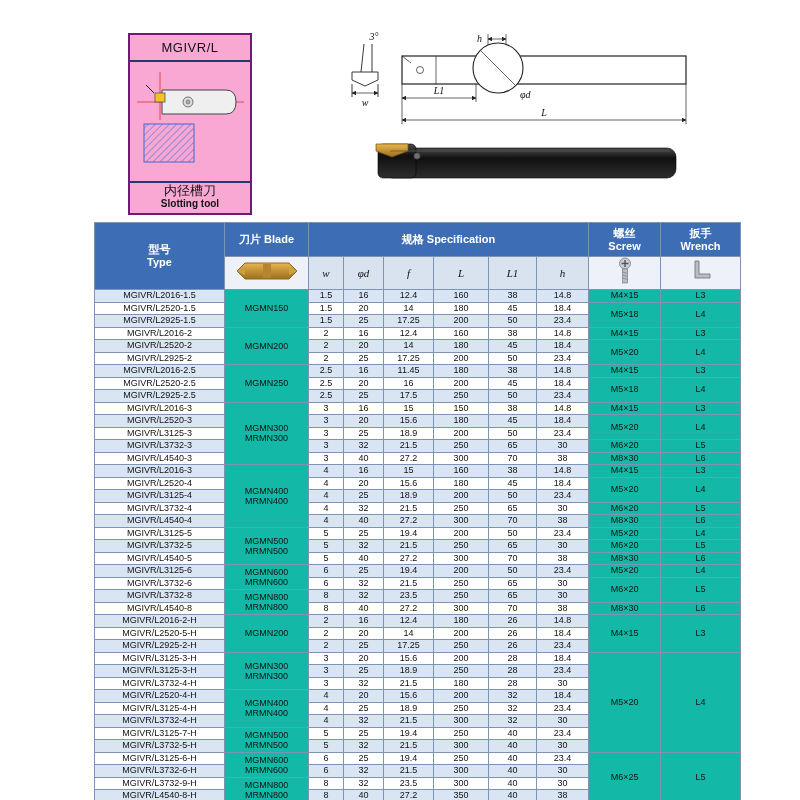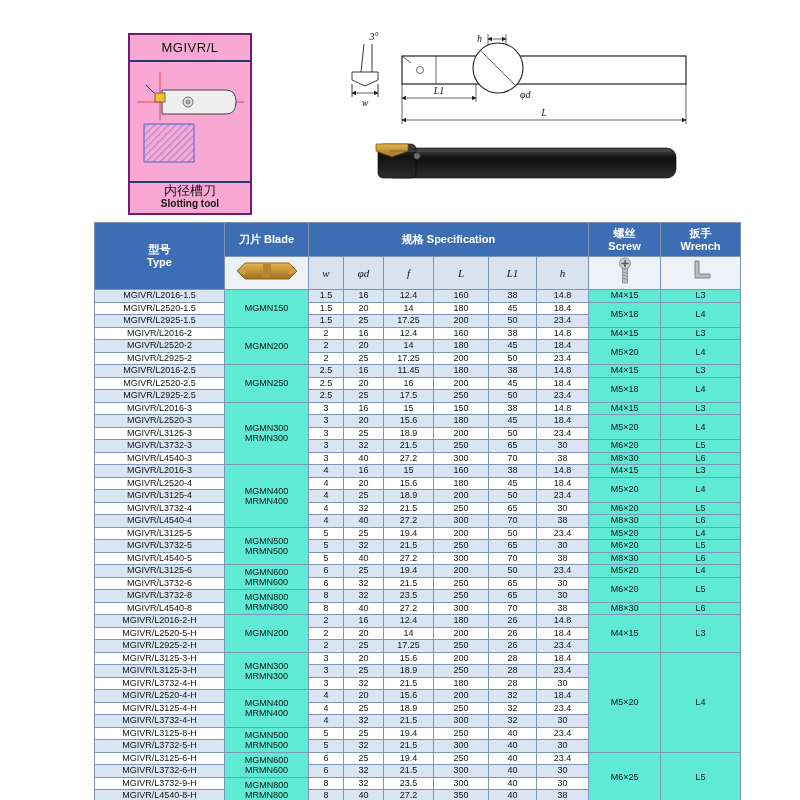--- a/index.html
+++ b/index.html
@@ -42,21 +42,21 @@
   .spec-table th.main { background:#3d6eb5; color:#fff; font-size:11px; font-weight:bold; }
   .spec-table th.main .line { line-height:13px; }
   .spec-table th.sub-h {
     background:#d9e3f0; font-family:"Liberation Serif", serif; font-style:italic;
     font-weight:normal; font-size:11px; color:#111;
   }
   .spec-table th.icon-cell { background:#eef2f8; }
   .spec-table tbody td { height:11.5px; line-height:11px; font-size:9px; }
   .spec-table tbody tr:nth-child(odd) td:not(.mg) { background:#d9e5f2; }
   .spec-table tbody tr:nth-child(even) td:not(.mg) { background:#ffffff; }
-  .spec-table tbody td.mg { background:#5eead4; }
+  .spec-table tbody td.mg { background:#14b8a6; }
   .spec-table tbody td.blade div { line-height:10px; font-size:9px; }
 </style>
 </head>
 <body>
 
 <div class="info-card">
   <div class="title">MGIVR/L</div>
   <div class="diagram">
     <svg width="120" height="118" viewBox="0 0 116 118">
       <defs>
@@ -611,21 +611,21 @@
       <tr>
         <td class="type">MGIVR/L3732-4-H</td>
         <td>4</td>
         <td>32</td>
         <td>21.5</td>
         <td>300</td>
         <td>32</td>
         <td>30</td>
       </tr>
       <tr>
-        <td class="type">MGIVR/L3125-8-H</td>
+        <td class="type">MGIVR/L3125-7-H</td>
         <td class="mg blade" rowspan="2">
           <div>MGMN500</div>
           <div>MRMN500</div>
         </td>
         <td>5</td>
         <td>25</td>
         <td>19.4</td>
         <td>250</td>
         <td>40</td>
         <td>23.4</td>

